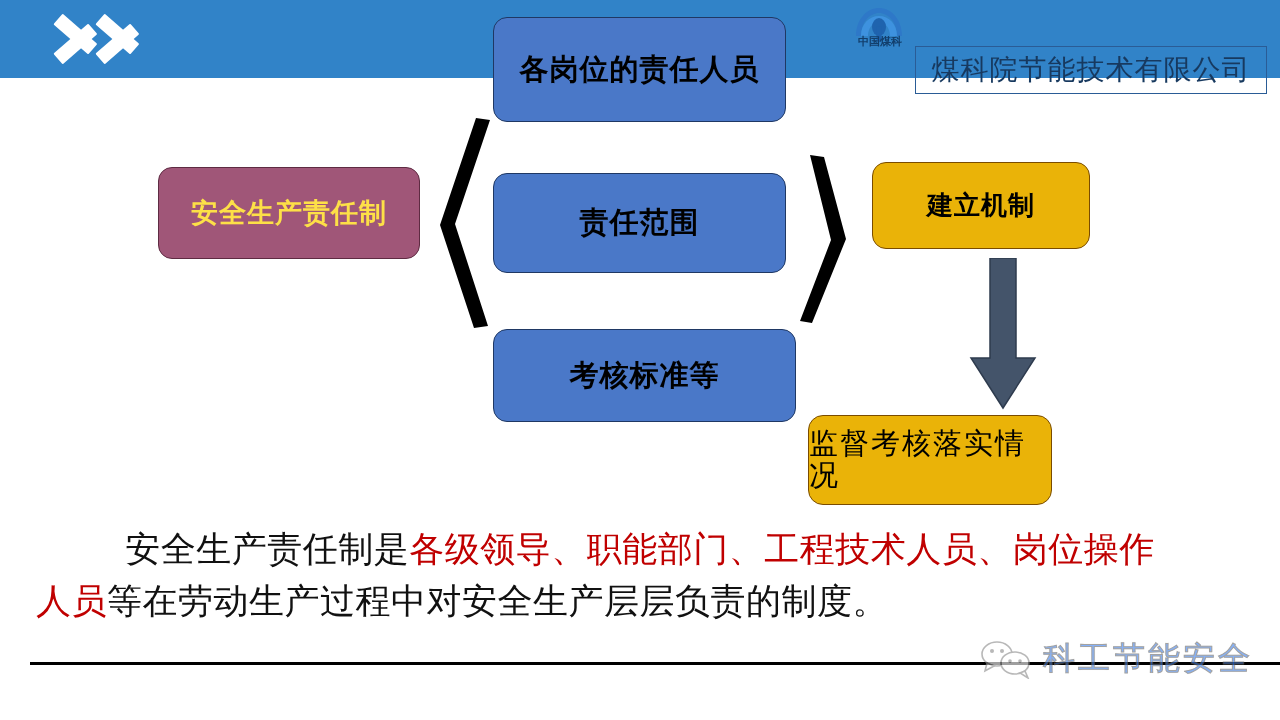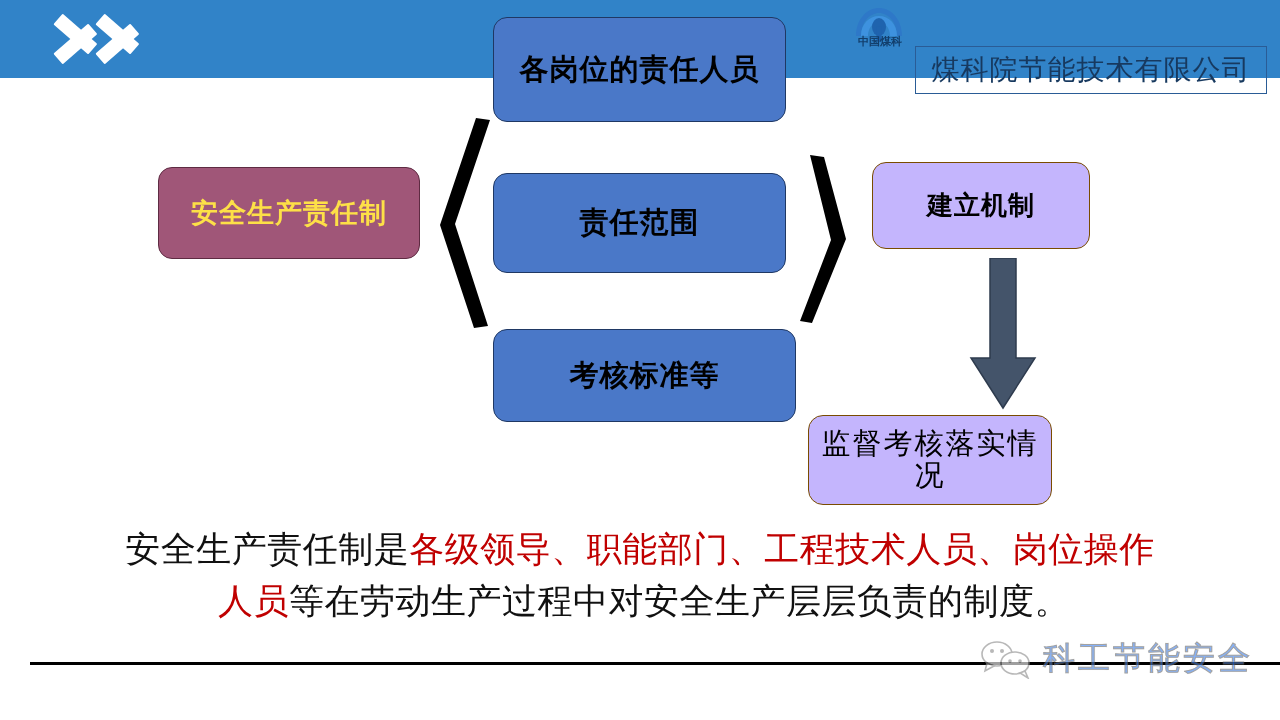--- a/index.html
+++ b/index.html
@@ -102,21 +102,21 @@
     font-family: "DejaVu Sans", "Liberation Sans", sans-serif;
   }
 
   
   .node {
     position: absolute;
     box-sizing: border-box;
     display: flex;
     align-items: center;
     justify-content: center;
-    text-align: center;
+    text-align: left;
     border-radius: 14px;
   }
   .node span {
     display: block;
     line-height: 1.1;
   }
 
   .node-blue {
     background: #4A78C8;
     border: 1px solid #1F3864;
@@ -133,21 +133,21 @@
     border: 1px solid #5E2B42;
   }
   .node-purple span {
     color: #fde047;
     font-weight: bold;
     font-size: 27px;
     letter-spacing: 1px;
   }
 
   .node-orange {
-    background: #c4b5fd;
+    background: #eab308;
     border: 1px solid #7A4C00;
   }
   .node-orange span {
     color: #000000;
     font-weight: bold;
     font-size: 26px;
     letter-spacing: 1px;
   }
   .node-orange.serif span {
     font-family: "DejaVu Serif", "Liberation Serif", serif;
@@ -186,21 +186,21 @@
     position: absolute;
     left: 28px;
     top: 524px;
     width: 1224px;
     font-size: 35px;
     line-height: 1.48;
     color: #111111;
     letter-spacing: 0.5px;
   }
   .caption .l1 { display: block; text-align: center; }
-  .caption .l2 { display: block; text-align: center; padding-left: 8px; }
+  .caption .l2 { display: block; text-align: left; padding-left: 8px; }
   .caption .red { color: #C00000; margin-top: 27px; }
 
   
   .footer-rule {
     position: absolute;
     left: 30px;
     top: 662px;
     width: 1250px;
     height: 3px;
     background: #000000;

